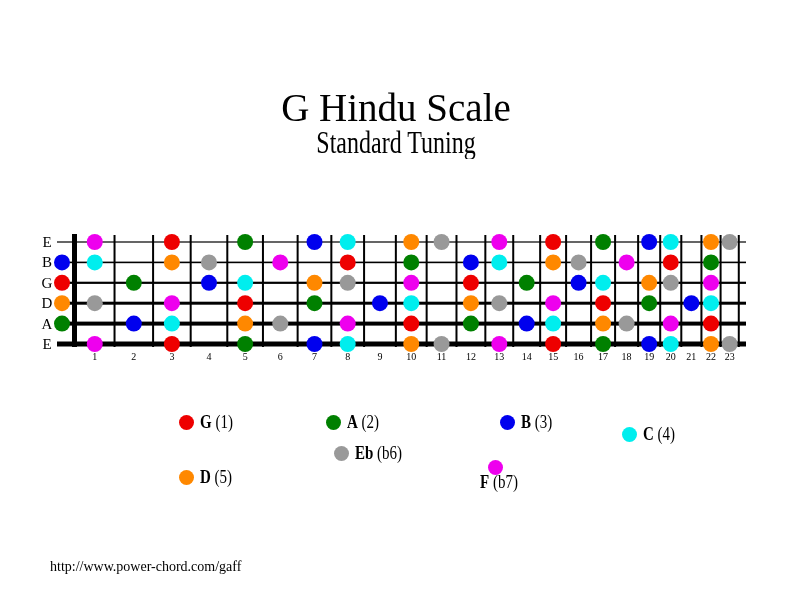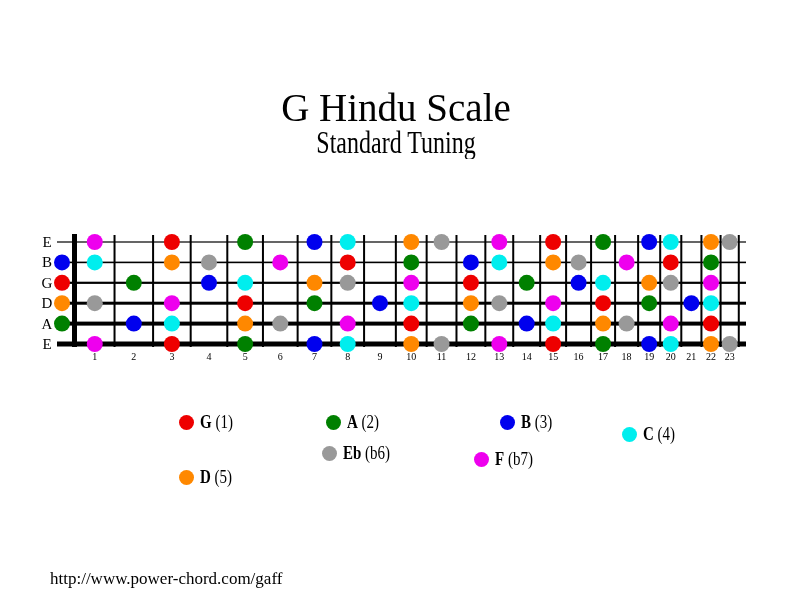--- a/index.html
+++ b/index.html
@@ -10,21 +10,21 @@
   .header { position:absolute; top:0; left:0; width:792px; padding-left:22px; box-sizing:border-box; text-align:center; }
   .title { position:absolute; top:88px; left:0; right:0; font-size:39px; line-height:39px; }
   .subtitle-wrap { position:absolute; top:127px; left:0; right:0; }
   .subtitle { display:inline-block; font-size:24px; line-height:24px; transform:scaleY(1.28); transform-origin:top center; }
   #fb { position:absolute; left:0; top:0; }
   #legend { position:absolute; left:0; top:0; width:632px; height:80px; }
   .legend-item { position:absolute; display:flex; align-items:center; height:22px; }
   .legend-dot { width:15px; height:15px; border-radius:50%; flex:0 0 auto; }
   .legend-label { display:inline-block; margin-left:6px; font-size:15px; line-height:15px; transform:scaleY(1.28); transform-origin:center; white-space:nowrap; }
   .legend-label b { font-weight:bold; }
-  .footer-url { position:absolute; left:50px; top:572px; font-size:17px; line-height:14px; }
+  .footer-url { position:absolute; left:50px; top:560px; font-size:14px; line-height:14px; }
 </style>
 </head>
 <body>
 
 <div class="page">
   <div class="header">
     <div class="title">G Hindu Scale</div>
     <div class="subtitle-wrap"><span class="subtitle">Standard Tuning</span></div>
   </div>
 
@@ -188,24 +188,24 @@
         <span class="legend-label"><b>B</b> (3)</span>
       </div>
       <div class="legend-item" style="left: 622px; top: 411.5px; margin-top: 12px;">
         <span class="legend-dot" style="background: rgb(0, 238, 238);"></span>
         <span class="legend-label"><b>C</b> (4)</span>
       </div>
       <div class="legend-item" style="left: 179px; top: 442.5px; margin-top: 24px;">
         <span class="legend-dot" style="background: rgb(255, 136, 0);"></span>
         <span class="legend-label"><b>D</b> (5)</span>
       </div>
-      <div class="legend-item" style="left: 322px; top: 442.5px;">
+      <div class="legend-item" style="left: 334px; top: 442.5px;">
         <span class="legend-dot" style="background: rgb(153, 153, 153);"></span>
         <span class="legend-label"><b>Eb</b> (b6)</span>
       </div>
-      <div class="legend-item" style="left: 474px; top: 448px;">
+      <div class="legend-item" style="left: 474px; top: 460px; flex-direction: column;">
         <span class="legend-dot" style="background: rgb(238, 0, 238);"></span>
         <span class="legend-label"><b>F</b> (b7)</span>
       </div>
     </div>
 
   <div class="footer-url">http://www.power-chord.com/gaff</div>
 </div>
 
 </body></html>

